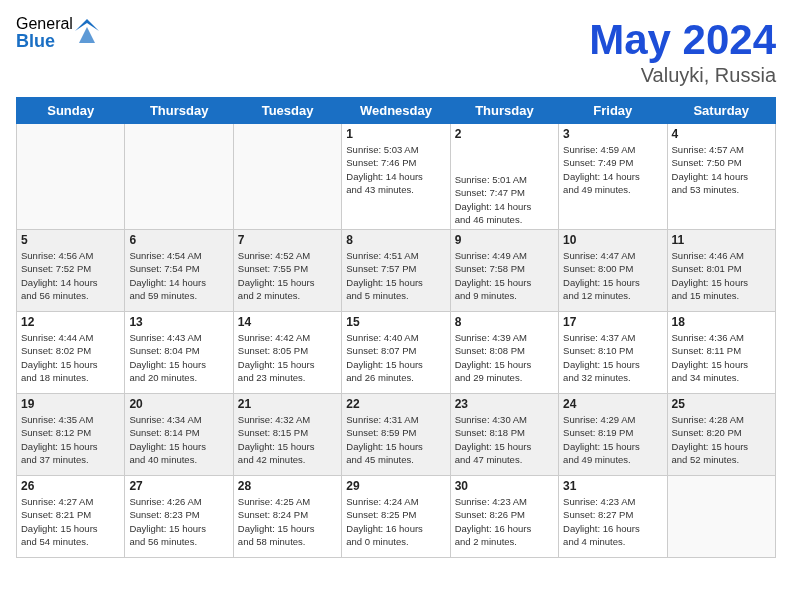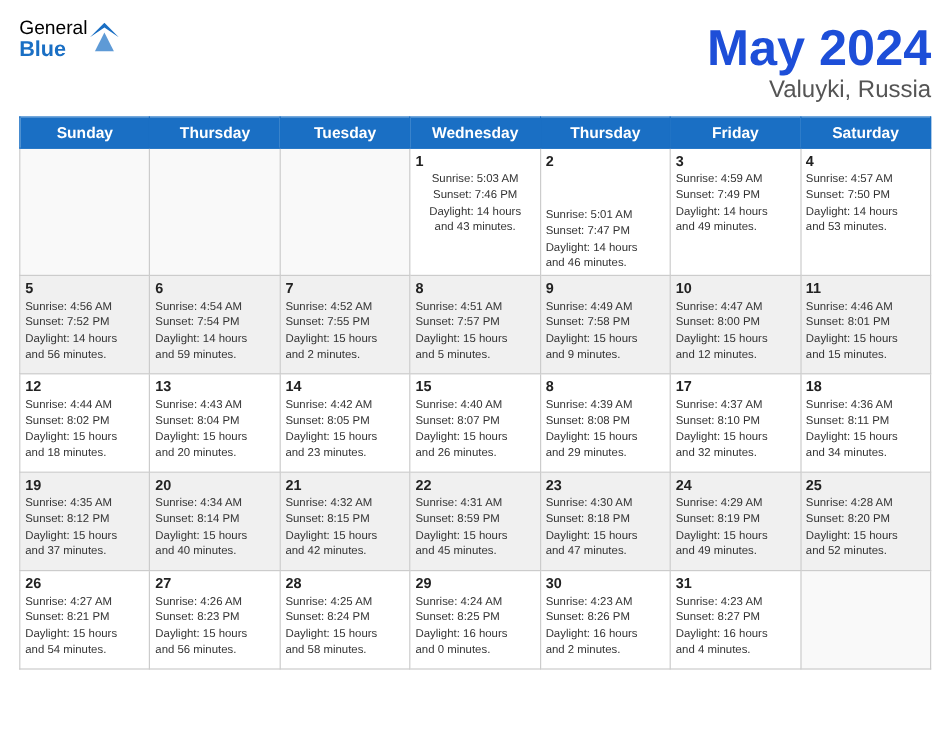--- a/index.html
+++ b/index.html
@@ -127,21 +127,21 @@
           <th>Saturday</th>
         </tr>
     </thead>
     <tbody id="calendar-body">
     <tr>
           <td class="empty"></td>
           <td class="empty"></td>
           <td class="empty"></td>
           <td>
             <div class="day-number">1</div>
-            <div class="cell-info" style="white-space: pre-line; text-align: center;">Sunrise: 5:03 AM
+            <div class="cell-info" style="white-space: pre-line;">Sunrise: 5:03 AM
 Sunset: 7:46 PM
 Daylight: 14 hours
 and 43 minutes.</div>
           </td>
           <td>
             <div class="day-number">2</div>
             <div class="cell-info" style="white-space: pre-line; margin-top: 32px;">Sunrise: 5:01 AM
 Sunset: 7:47 PM
 Daylight: 14 hours
 and 46 minutes.</div>

